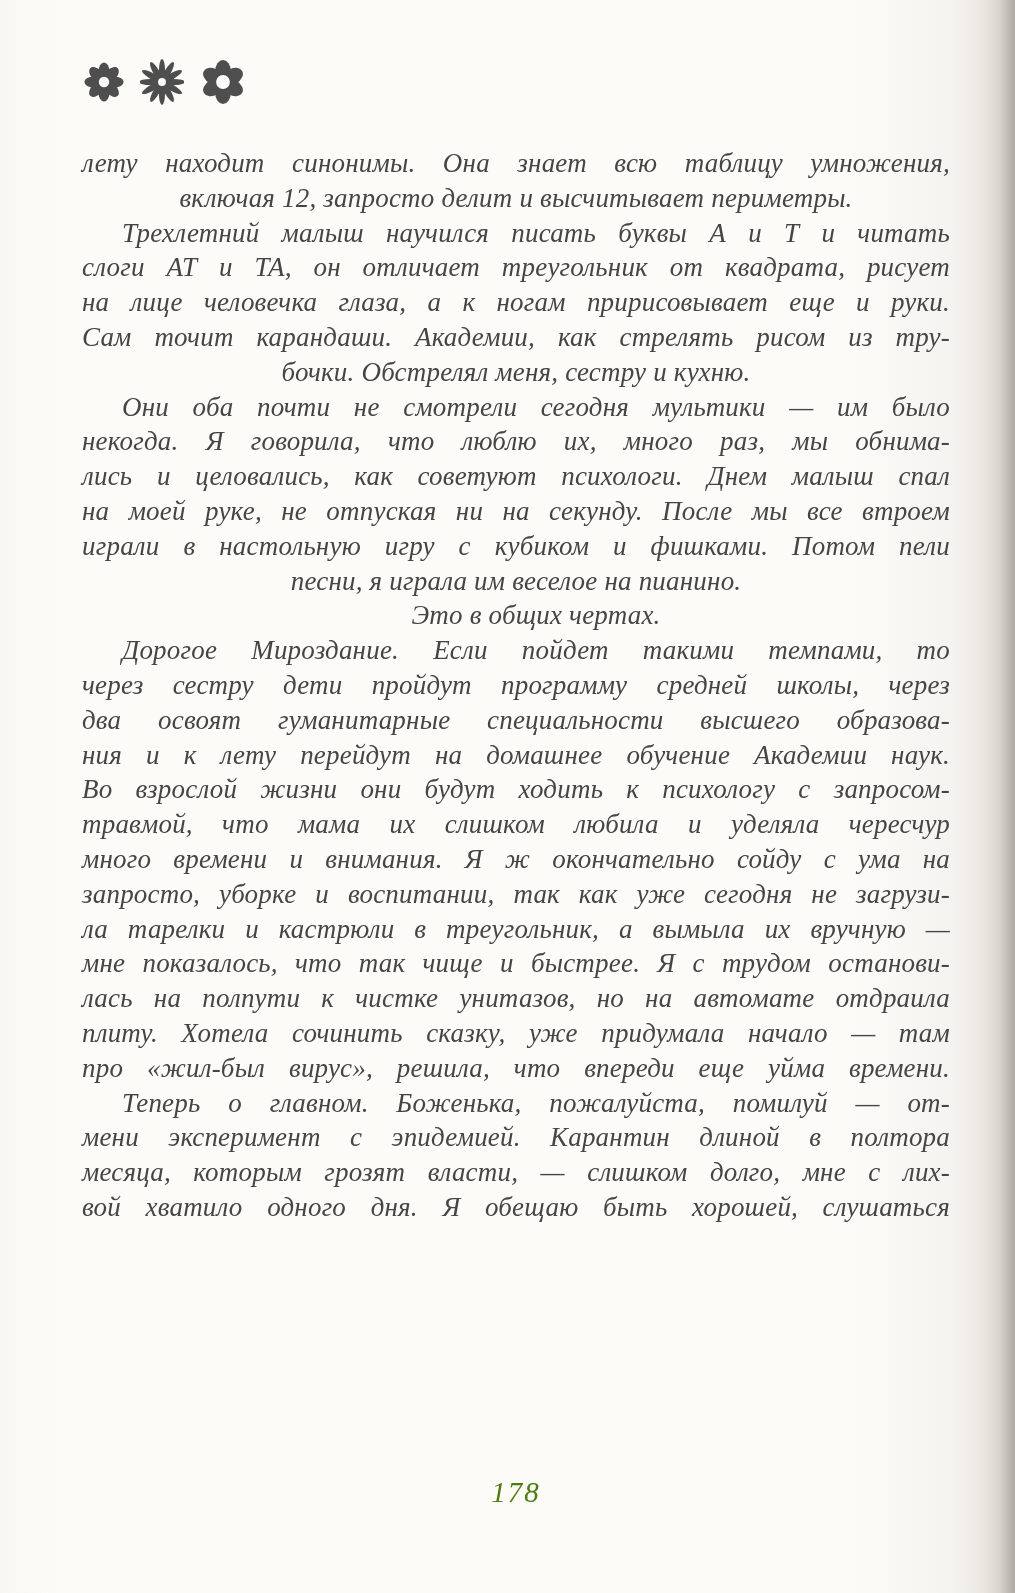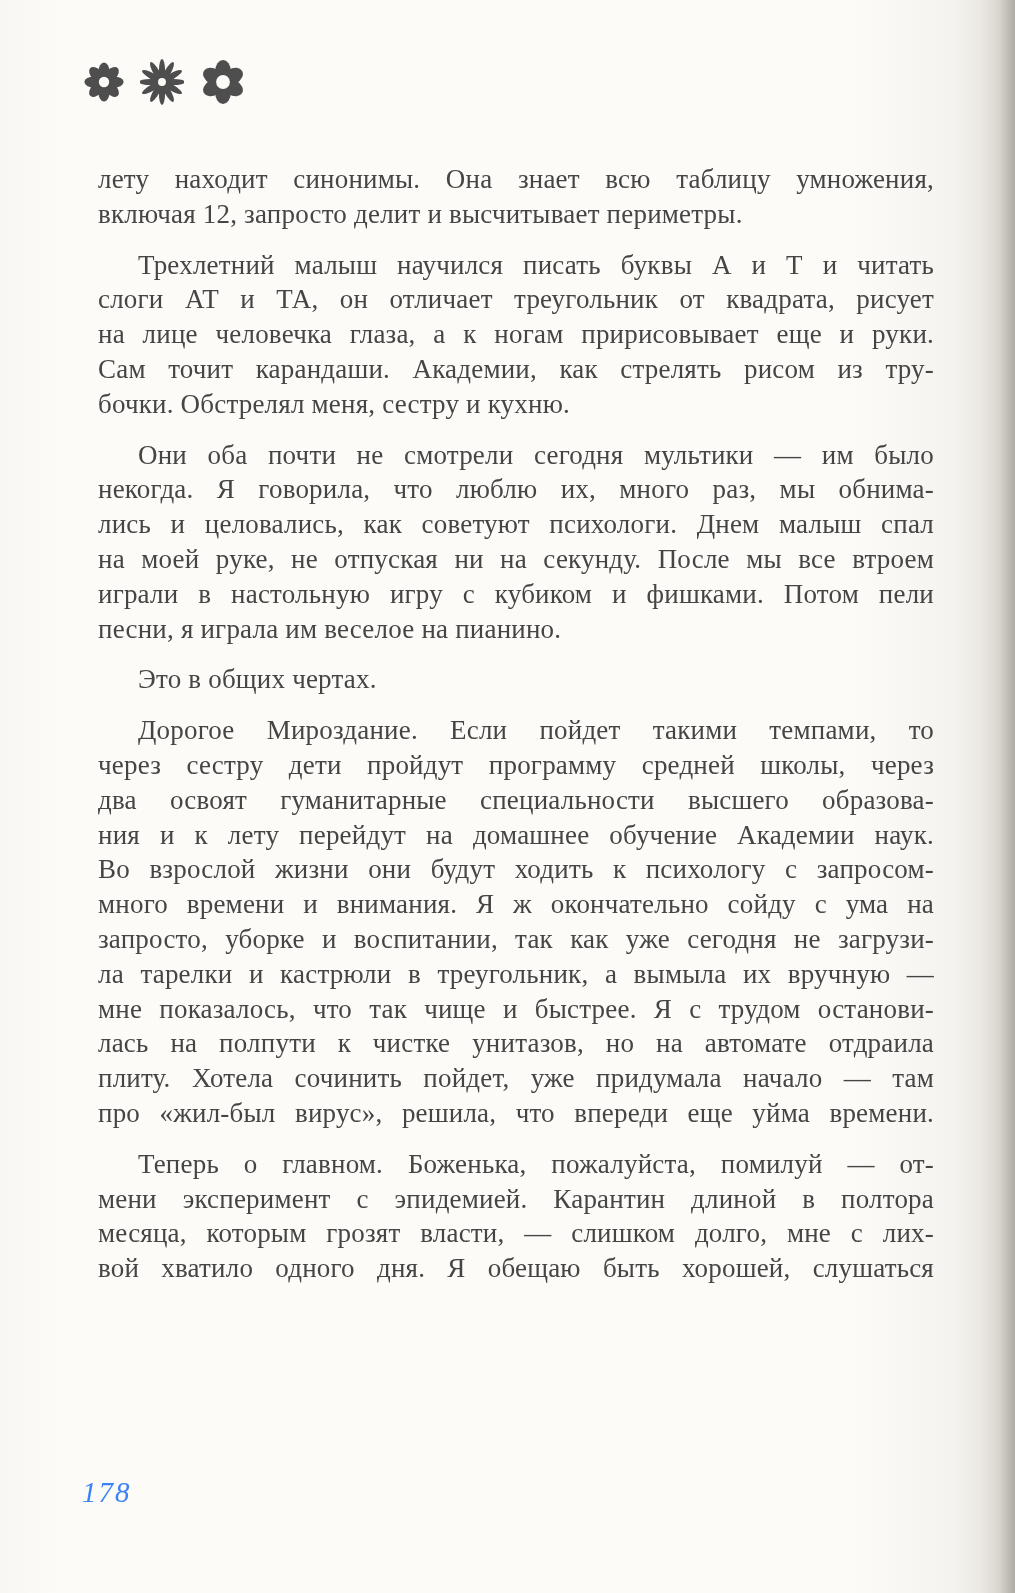--- a/index.html
+++ b/index.html
@@ -31,35 +31,36 @@
   .text-block {
     position: absolute;
     left: 82px;
     top: 146px;
     width: 868px;
     font-size: 27px;
     line-height: 34.8px;
     color: #454545;
     letter-spacing: 0.2px;
   }
-  .para { margin: 16px; padding: 0; }
-  .line { text-align: left; }
+  .para { margin: 0; padding: 0; font-style: italic; }
+  .line { text-align: center; }
   .line.full {
     text-align: justify;
     text-align-last: justify;
   }
   .line.first { text-indent: 40px; }
   .page-number {
     position: absolute;
     left: 82px;
     top: 1476px;
     width: 868px;
+    text-align: center;
     font-style: italic;
     font-size: 29px;
-    color: #3b82f6;
+    color: #4d7c0f;
     letter-spacing: 2px;
   }
   .edge-shadow {
     position: absolute;
     top: 0; right: 0;
     width: 34px; height: 100%;
     background: linear-gradient(90deg, rgba(120,115,105,0) 0%, rgba(120,115,105,0.10) 55%, rgba(90,86,78,0.30) 100%);
     pointer-events: none;
   }
 </style>
@@ -134,26 +135,27 @@
       </div>
       <div class="para">
         <div class="line first">Это в общих чертах.</div>
       </div>
       <div class="para">
         <div class="line full first">Дорогое Мироздание. Если пойдет такими темпами, то</div>
         <div class="line full">через сестру дети пройдут программу средней школы, через</div>
         <div class="line full">два освоят гуманитарные специальности высшего образова-</div>
         <div class="line full">ния и к лету перейдут на домашнее обучение Академии наук.</div>
         <div class="line full">Во взрослой жизни они будут ходить к психологу с запросом-</div>
+        <div class="line full">травмой, что мама их слишком любила и уделяла чересчур</div>
         <div class="line full">много времени и внимания. Я ж окончательно сойду с ума на</div>
         <div class="line full">запросто, уборке и воспитании, так как уже сегодня не загрузи-</div>
         <div class="line full">ла тарелки и кастрюли в треугольник, а вымыла их вручную —</div>
         <div class="line full">мне показалось, что так чище и быстрее. Я с трудом останови-</div>
         <div class="line full">лась на полпути к чистке унитазов, но на автомате отдраила</div>
-        <div class="line full">плиту. Хотела сочинить пойдет, уже придумала начало — там</div>
+        <div class="line full">плиту. Хотела сочинить сказку, уже придумала начало — там</div>
         <div class="line full">про «жил-был вирус», решила, что впереди еще уйма времени.</div>
       </div>
       <div class="para">
         <div class="line full first">Теперь о главном. Боженька, пожалуйста, помилуй — от-</div>
         <div class="line full">мени эксперимент с эпидемией. Карантин длиной в полтора</div>
         <div class="line full">месяца, которым грозят власти, — слишком долго, мне с лих-</div>
         <div class="line full">вой хватило одного дня. Я обещаю быть хорошей, слушаться</div>
       </div>
     </div>
 

